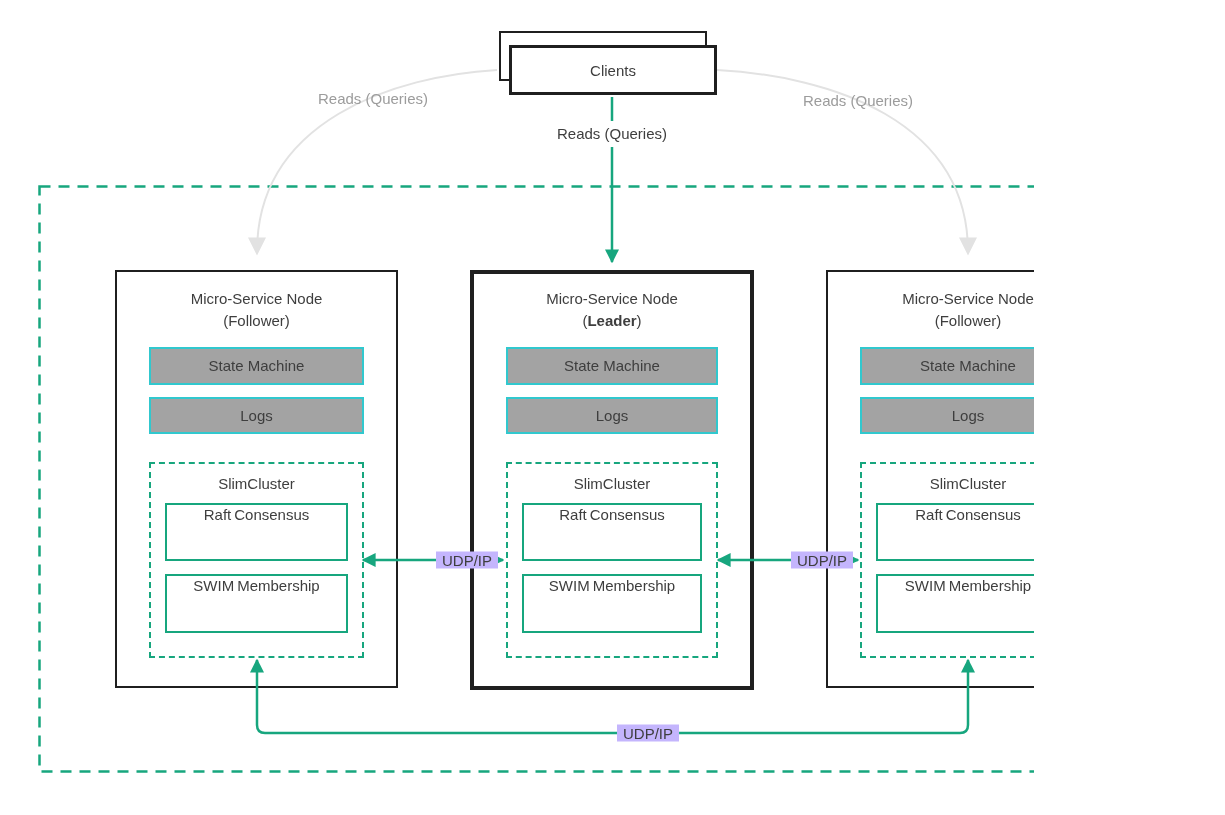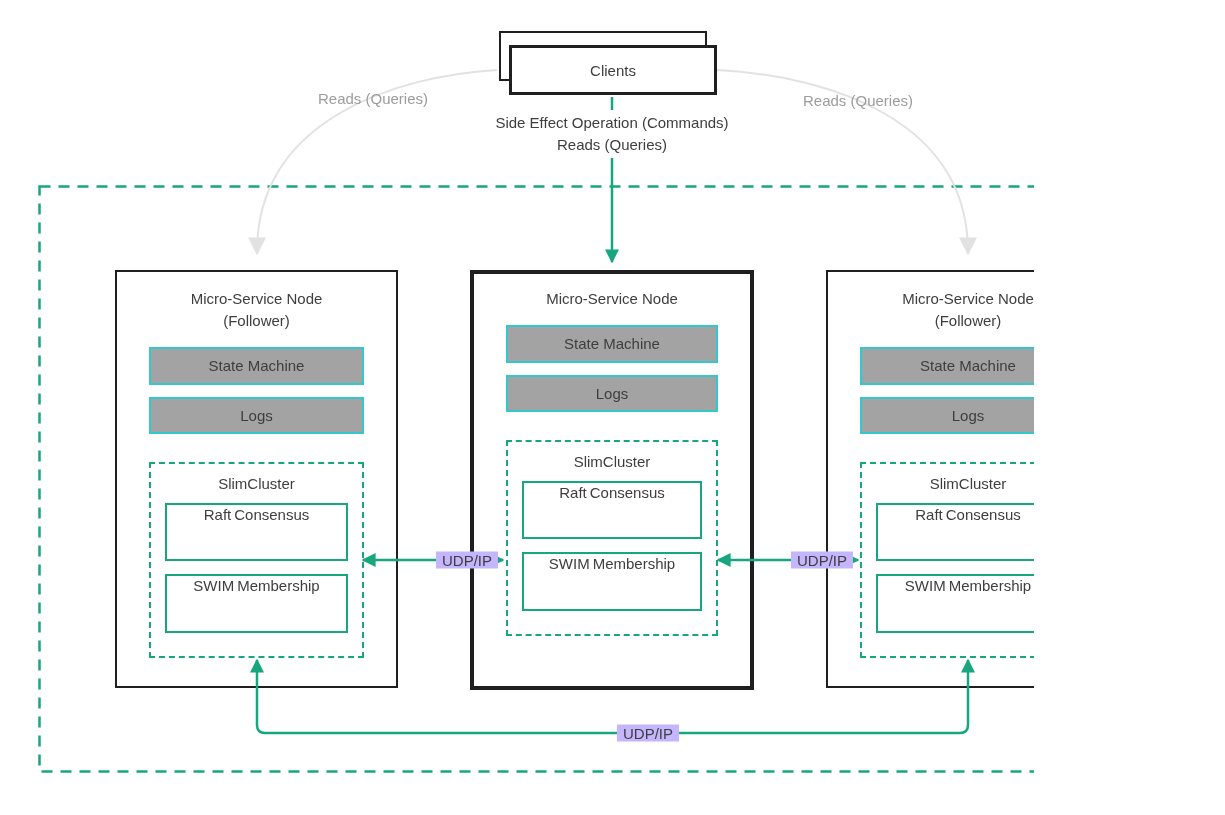--- a/index.html
+++ b/index.html
@@ -116,21 +116,20 @@
 
   <div class="clients-back"></div>
   <div class="clients-front">
     <span>Clients</span>
   </div>
 
   <div class="lbl gray centered" style="left:373px; top:98px;">Reads (Queries)</div>
   <div class="lbl gray centered" style="left:858px; top:100px;">Reads (Queries)</div>
 
   <div class="cmd-block">
-    <div>Side Effect Operation (Commands)</div>
     <div>Reads (Queries)</div>
   </div>
 
   <div class="lbl centered white-bg" style="left:433px; top:560px;">UDP/IP</div>
   <div class="lbl centered white-bg" style="left:788px; top:560px;">UDP/IP</div>
   <div class="lbl centered white-bg" style="left:614px; top:733px;">UDP/IP</div>
 
   <div class="cluster-label">Cluster</div>
 
   <div class="node left">
@@ -146,20 +145,21 @@
       </div>
       <div class="green-box swim">
         <span>SWIM</span>
         <span>Membership</span>
       </div>
     </div>
   </div>
 
   <div class="node center">
     <div class="node-title">Micro-Service Node</div>
+    <div class="node-role"><span>(</span><span class="role-name">Leader</span><span>)</span></div>
     <div class="inner-box sm-box">State Machine</div>
     <div class="inner-box logs-box">Logs</div>
     <div class="slim">
       <div class="slim-label">SlimCluster</div>
       <div class="green-box raft">
         <span>Raft</span>
         <span>Consensus</span>
       </div>
       <div class="green-box swim">
         <span>SWIM</span>

